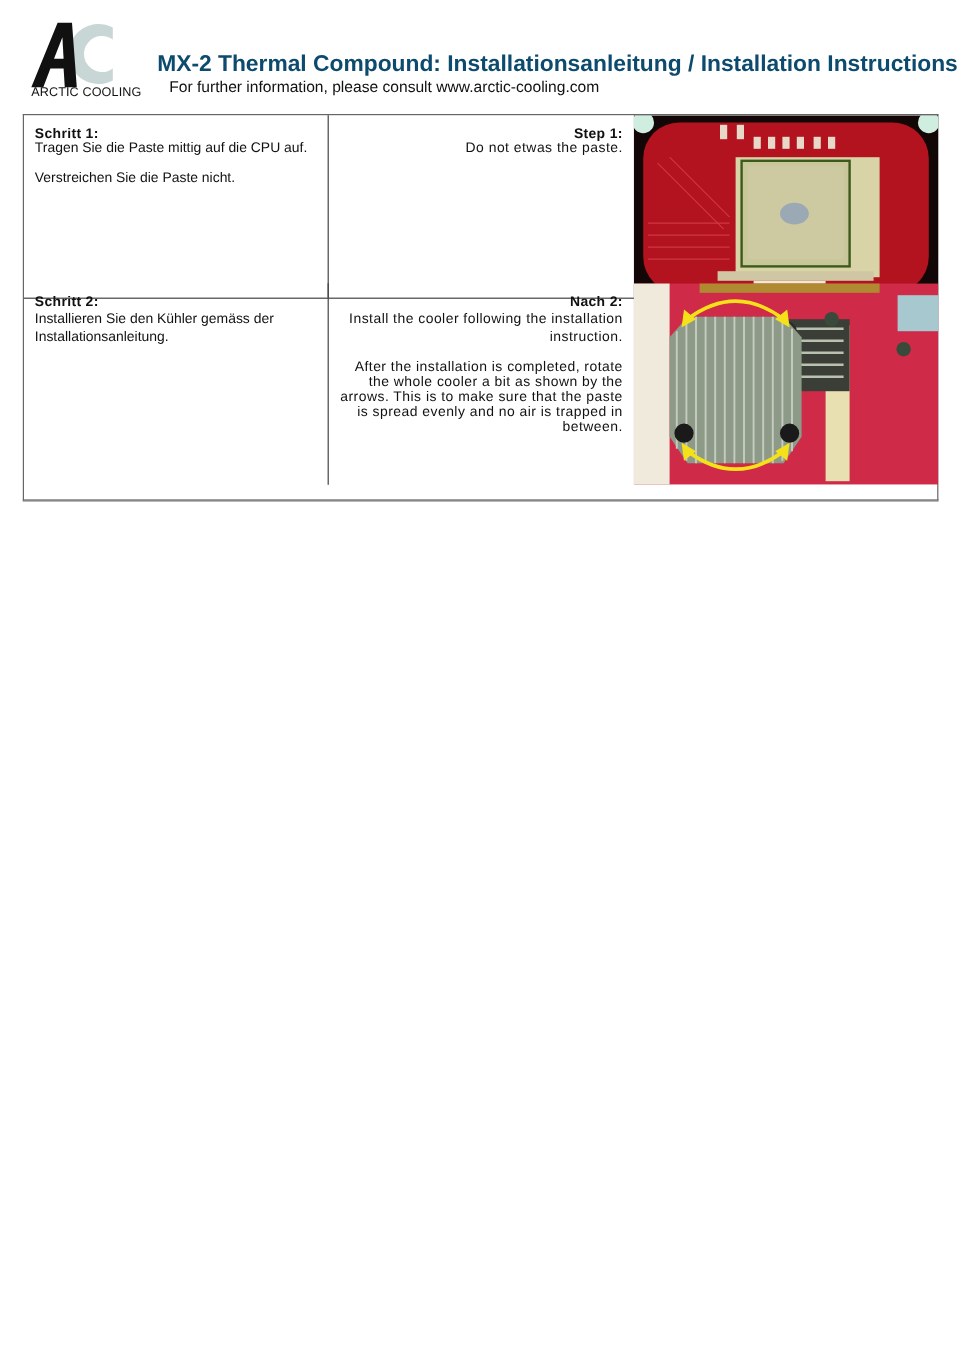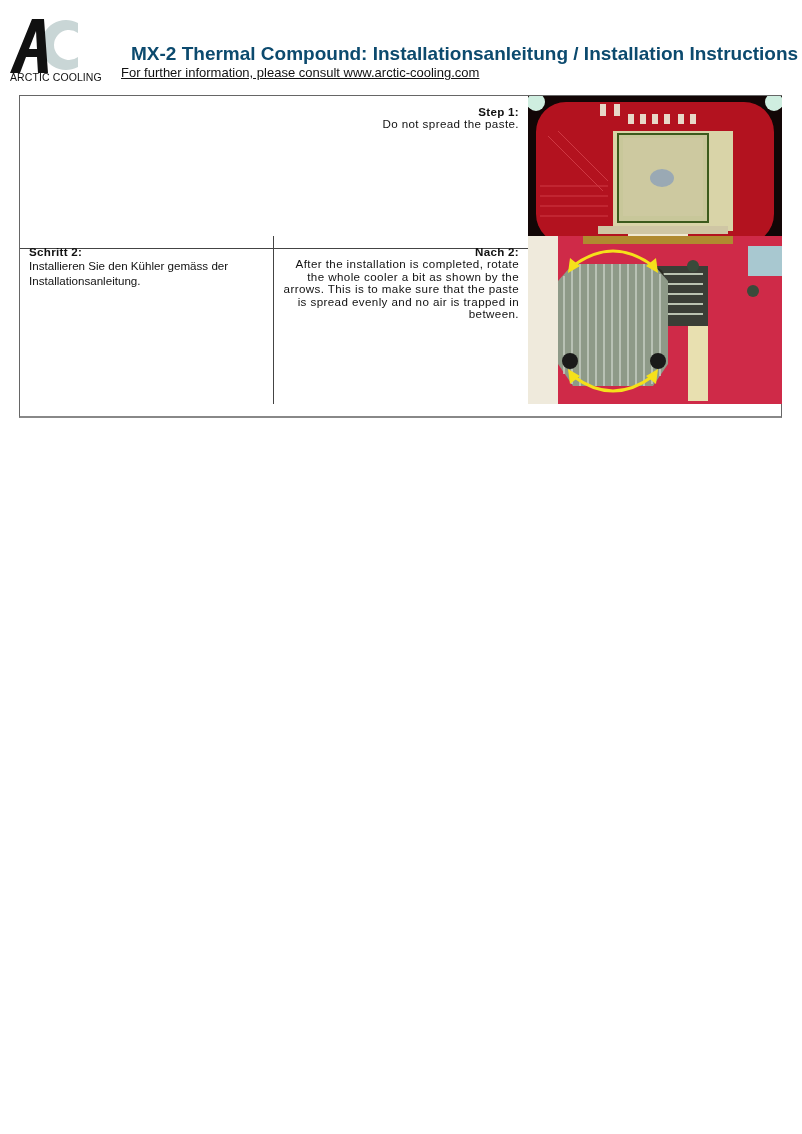--- a/index.html
+++ b/index.html
@@ -1,23 +1,23 @@
 <!DOCTYPE html>
 <html><head>
   <meta charset="utf-8">
   <style>
     html, body { margin: 0; padding: 0; background: #ffffff; }
     body { width: 802px; height: 1134px; position: relative; overflow: hidden; font-family: "Liberation Sans", sans-serif; color: #111; }
 
-    .logo { position: absolute; left: 8px; top: 17px; width: 90px; height: 68px; }
+    .logo { position: absolute; left: 24px; top: 17px; width: 90px; height: 68px; }
     .logo svg { display: block; }
     .logo-text { position: absolute; left: 2px; top: 54px; font-size: 10.5px; letter-spacing: 0.1px; color: #111; white-space: nowrap; }
 
     .title { position: absolute; left: 131px; top: 43px; font-size: 19px; font-weight: bold; color: #0c4a6e; white-space: nowrap; }
-    .subtitle { position: absolute; left: 121px; top: 65px; font-size: 13px; color: #111; white-space: nowrap; text-decoration: underline; }
+    .subtitle { position: absolute; left: 141px; top: 65px; font-size: 13px; color: #111; white-space: nowrap; }
 
     .tbl { position: absolute; left: 19px; top: 95px; width: 763px; height: 323px; border: 1px solid #666; border-bottom: 2px solid #888; box-sizing: border-box; }
     .row { position: absolute; left: 0; width: 100%; }
     .row1 { top: 0; height: 152px; border-bottom: 1px solid #444; }
     .row2 { top: 140px; height: 168px; }
     .cell { position: absolute; top: 0; height: 100%; box-sizing: border-box; padding: 10px 9px 0 9px; font-size: 11.6px; line-height: 12.4px; }
     .c1 { left: 0; width: 254px; border-right: 1px solid #444; }
     .c2 { left: 254px; width: 254px; }
     .c3 { left: 508px; width: 254px; overflow: hidden; padding: 0; }
     .step-title { font-weight: bold; display: block; letter-spacing: 0.3px; }
@@ -37,23 +37,28 @@
   </svg>
   <span class="logo-text">ARCTIC COOLING</span>
 </div>
 
 <div class="title">MX-2 Thermal Compound: Installationsanleitung / Installation Instructions</div>
 <div class="subtitle">For further information, please consult www.arctic-cooling.com</div>
 
 <div class="tbl">
 
   <div class="row row1">
+    <div class="cell c1">
+      <span class="step-title">Schritt 1:</span>
+      <span class="para">Tragen Sie die Paste mittig auf die CPU auf.</span>
+      <span class="para">Verstreichen Sie die Paste nicht.</span>
+    </div>
     <div class="cell c2 en">
       <span class="step-title">Step 1:</span>
-      <span class="para">Do not spread the paste.</span>
+      <span class="para">Do not etwas the paste.</span>
     </div>
     <div class="cell c3">
       <svg class="photo" viewBox="0 0 254 152" preserveAspectRatio="none">
         <rect width="254" height="152" fill="#120606"></rect>
         <rect x="8" y="6" width="238" height="142" rx="30" fill="#b3121f"></rect>
         <g stroke="#e2525c" stroke-width="1" opacity="0.6">
           <line x1="12" y1="100" x2="80" y2="100"></line>
             <line x1="12" y1="110" x2="80" y2="110"></line>
           <line x1="12" y1="120" x2="80" y2="120"></line>
             <line x1="12" y1="90" x2="80" y2="90"></line>
@@ -84,20 +89,21 @@
     </div>
   </div>
 
   <div class="row row2">
     <div class="cell c1">
       <span class="step-title">Schritt 2:</span>
       <span class="para" style="line-height:15px">Installieren Sie den Kühler gemäss der Installationsanleitung.</span>
     </div>
     <div class="cell c2 en">
       <span class="step-title">Nach 2:</span>
+      <span class="para" style="line-height:15px">Install the cooler following the installation instruction.</span>
       <span class="para">After the installation is completed, rotate the whole cooler a bit as shown by the arrows. This is to make sure that the paste is spread evenly and no air is trapped in between.</span>
     </div>
     <div class="cell c3">
       <svg class="photo" viewBox="0 0 254 168" preserveAspectRatio="none">
         <rect width="254" height="168" fill="#cf2a48"></rect>
         <rect x="0" y="0" width="30" height="168" fill="#efeadc"></rect>
         <rect x="55" y="0" width="150" height="8" fill="#b08a30"></rect>
         <rect x="220" y="10" width="34" height="30" fill="#a8c8d0"></rect>
         <rect x="160" y="35" width="20" height="130" fill="#e8e0b0"></rect>
         <g fill="#2a2a2a">

